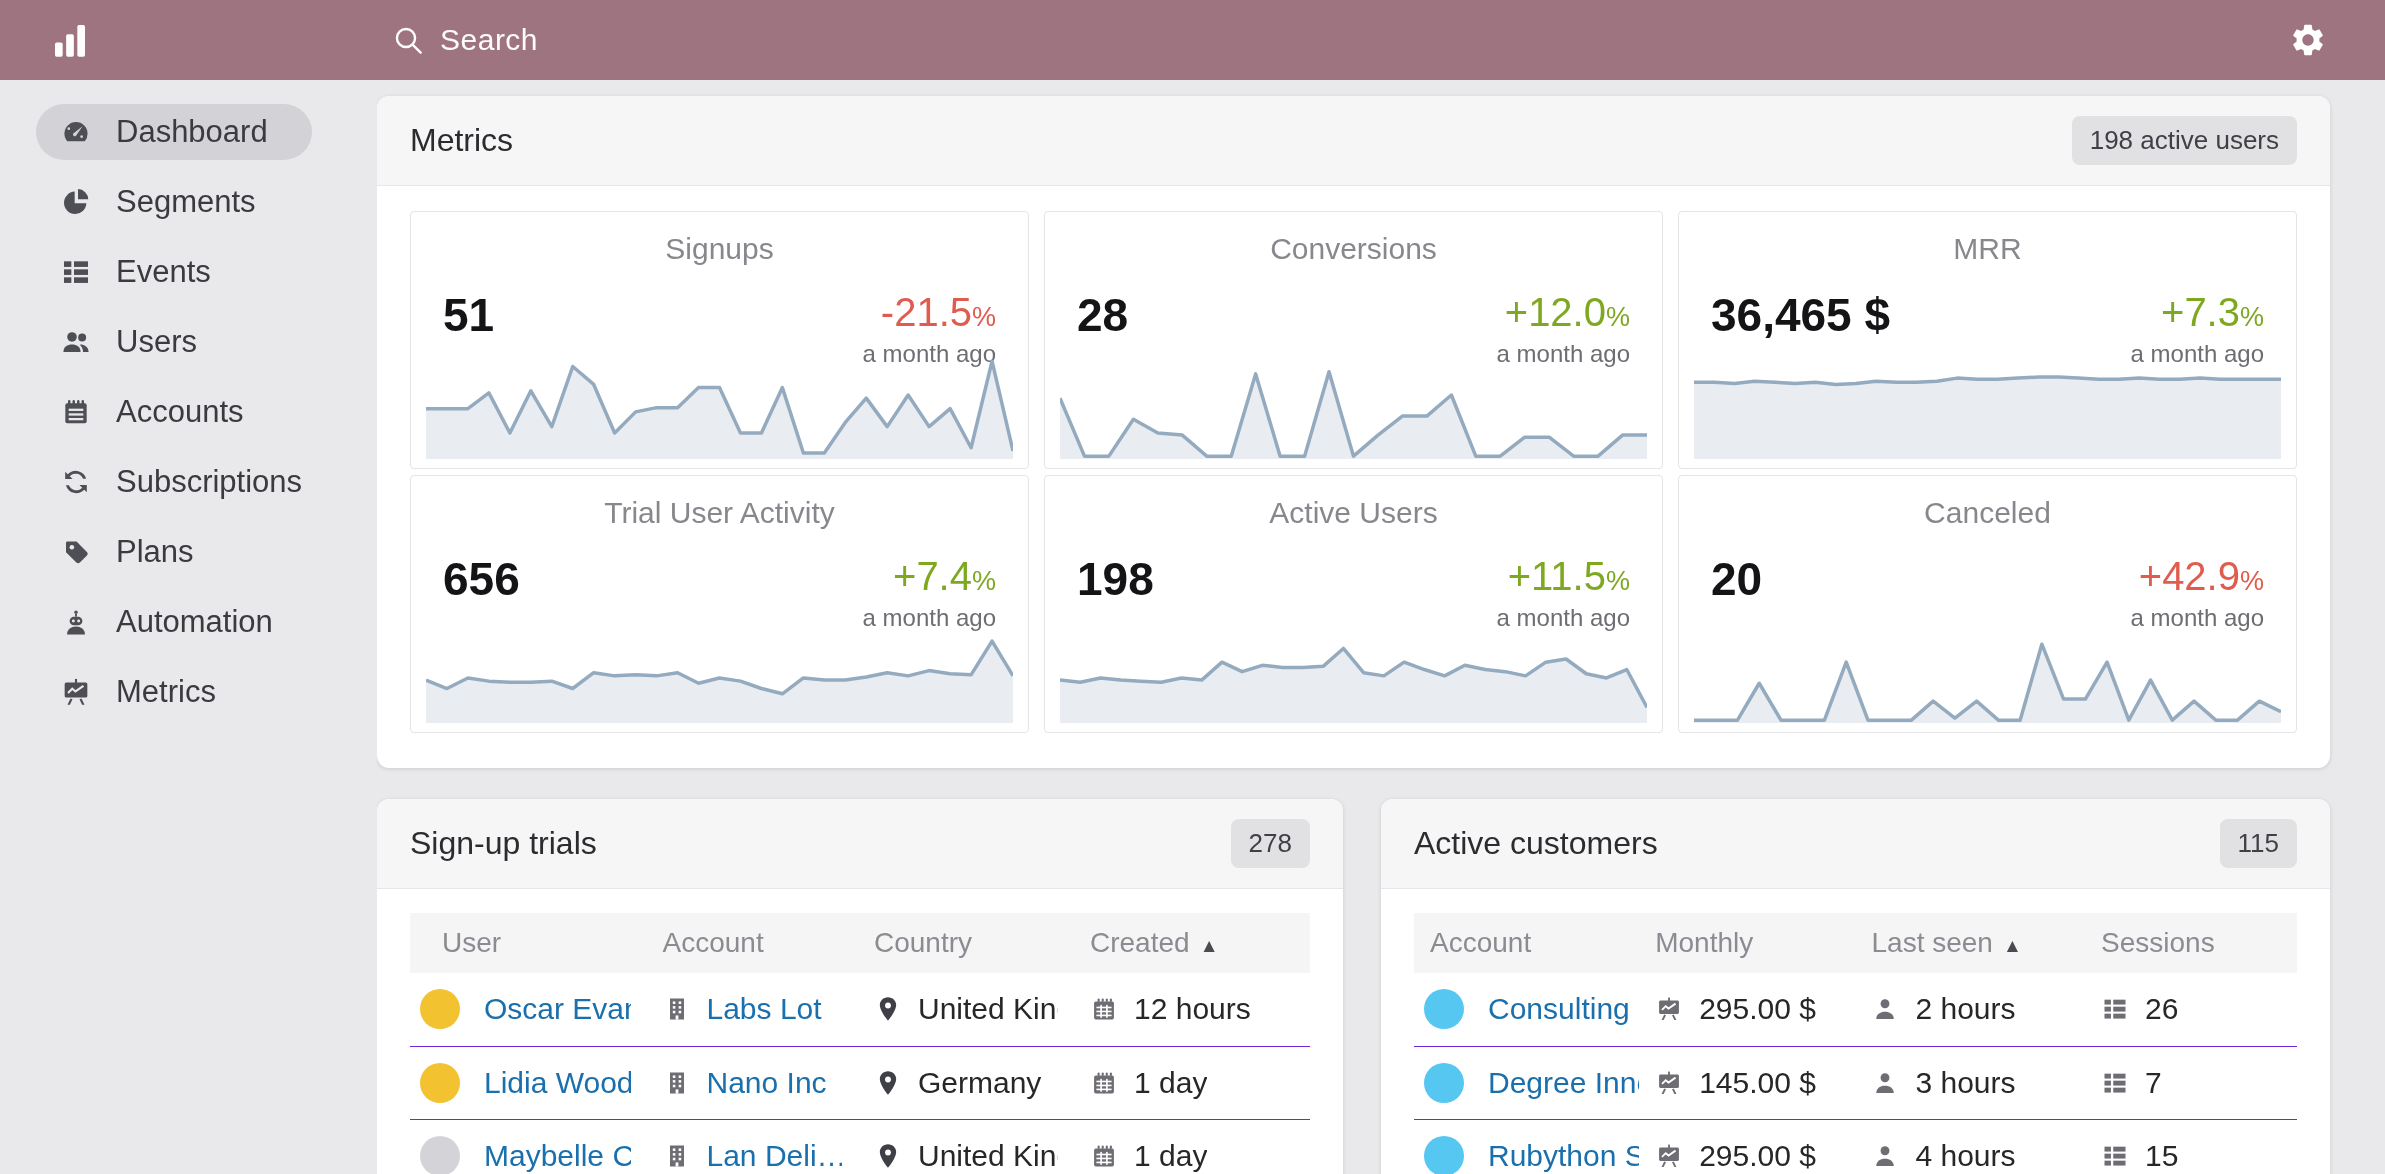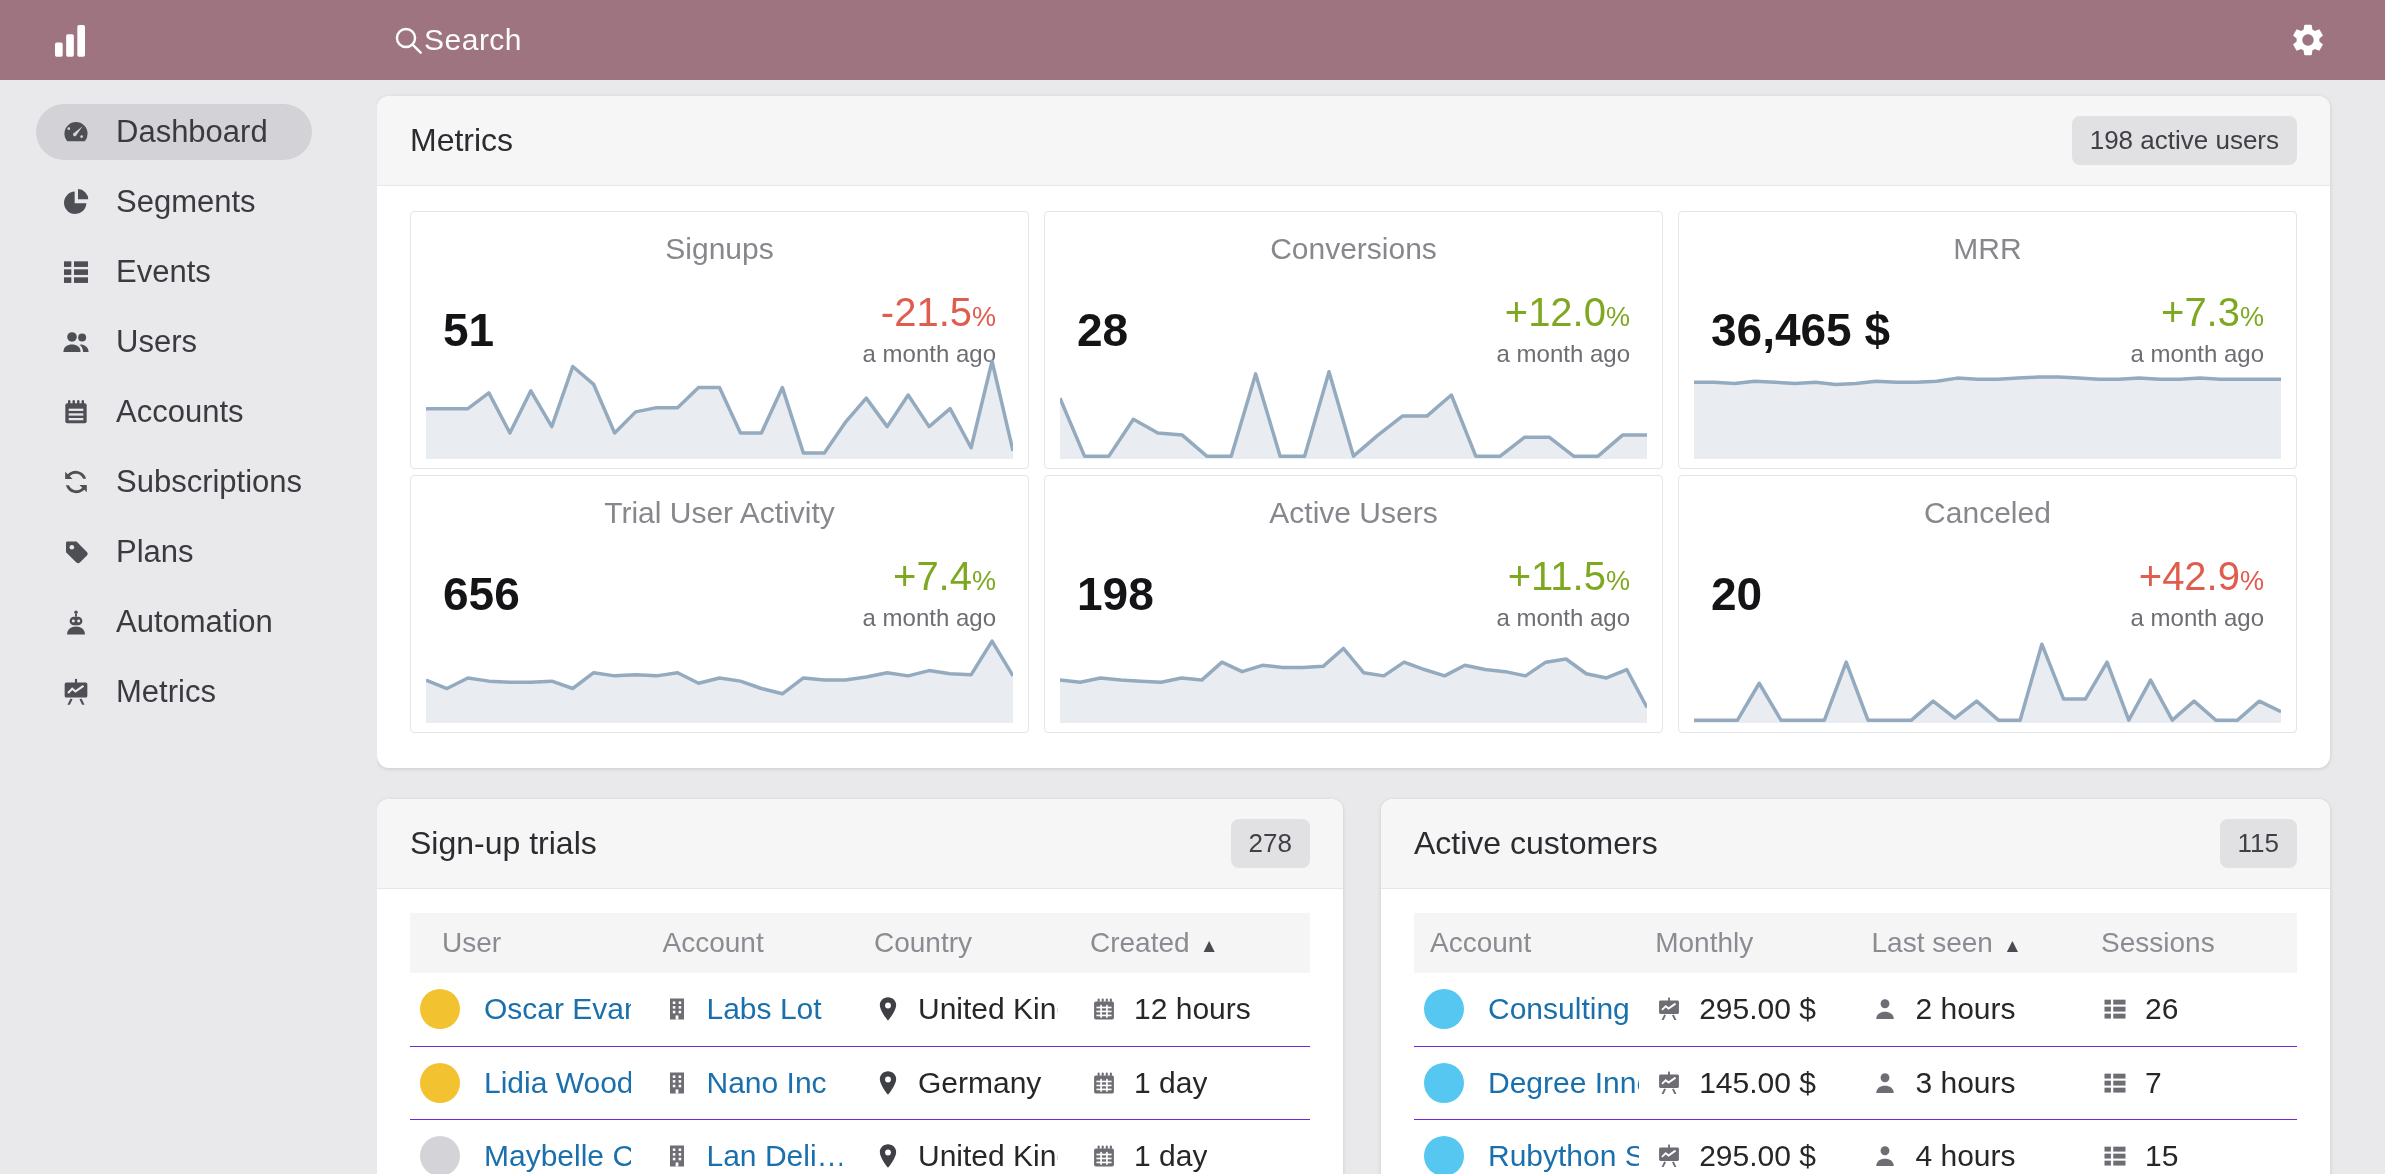--- a/index.html
+++ b/index.html
@@ -4,21 +4,21 @@
 <style>
   * { margin:0; padding:0; box-sizing:border-box; }
   html,body { width:2385px; height:1174px; overflow:hidden;
     font-family:"Liberation Sans","DejaVu Sans",sans-serif; background:#e9e9eb; }
 
   
   .topbar { position:absolute; top:0; left:0; width:2385px; height:80px;
     background:#9f7481; display:flex; align-items:center; }
   .logo { position:absolute; left:50px; top:20px; width:40px; height:40px; cursor:pointer; }
   .searchbox { position:absolute; left:392px; top:0; height:80px; display:flex;
-    align-items:center; cursor:text; }
+    align-items:center; gap:16px; cursor:text; }
   .searchbox .stext { color:#fdfcfd; font-size:30px; font-weight:400; letter-spacing:.5px; }
   .gear { position:absolute; right:58px; top:21px; width:38px; height:38px; cursor:pointer; }
 
   
   .sidebar { position:absolute; top:80px; left:0; width:377px; bottom:0; padding-top:24px; }
   .nav-item { display:flex; align-items:center; gap:24px; height:56px; margin:0 0 14px 36px;
     padding:0 44px 0 24px; border-radius:28px; width:fit-content; cursor:pointer; }
   .nav-item.active { background:#d3d3d7; }
   .nav-item .nicon { width:32px; height:32px; flex:0 0 32px; }
   .nav-item .nlabel { font-size:31px; color:#3a3a41; font-weight:500; white-space:nowrap; }
@@ -33,21 +33,21 @@
   .panel-title { font-size:32px; color:#2b2b30; font-weight:500; }
   .badge { background:#e1e1e4; color:#3f3f46; font-size:26px; border-radius:8px;
     padding:9px 18px; font-weight:400;margin-left:17px; }
 
   
   .metrics-panel { margin:16px 55px 0 0; height:672px; }
   .cards { display:grid; grid-template-columns:repeat(3,1fr);
     grid-template-rows:258px 258px; column-gap:15px; row-gap:6px; padding:25px 33px 33px; }
   .card { position:relative; border:1px solid #e5e5e8; border-radius:4px; background:#fff; overflow:hidden; }
   .card-title { margin-top:20px; text-align:center; font-size:30px; color:#87878e; font-weight:400; }
-  .card-stats { display:flex; justify-content:space-between; align-items:center;
+  .card-stats { display:flex; justify-content:space-between; align-items:flex-start;
     padding:0 32px; margin-top:26px; }
   .card-value { font-size:46px; color:#141417; font-weight:600; line-height:1; }
   .card-right { text-align:right; }
   .card-change { font-size:40px; font-weight:500; line-height:1; }
   .card-change .pct { font-size:27px; font-weight:500; }
   .card-period { font-size:24px; color:#6d6d73; margin-top:8px; }
   .spark { position:absolute; left:15px; right:15px; bottom:9px; height:114px; width:calc(100% - 30px); }
 
   
   .bottom-row { display:flex; gap:38px; margin:31px 55px 0 0; }

